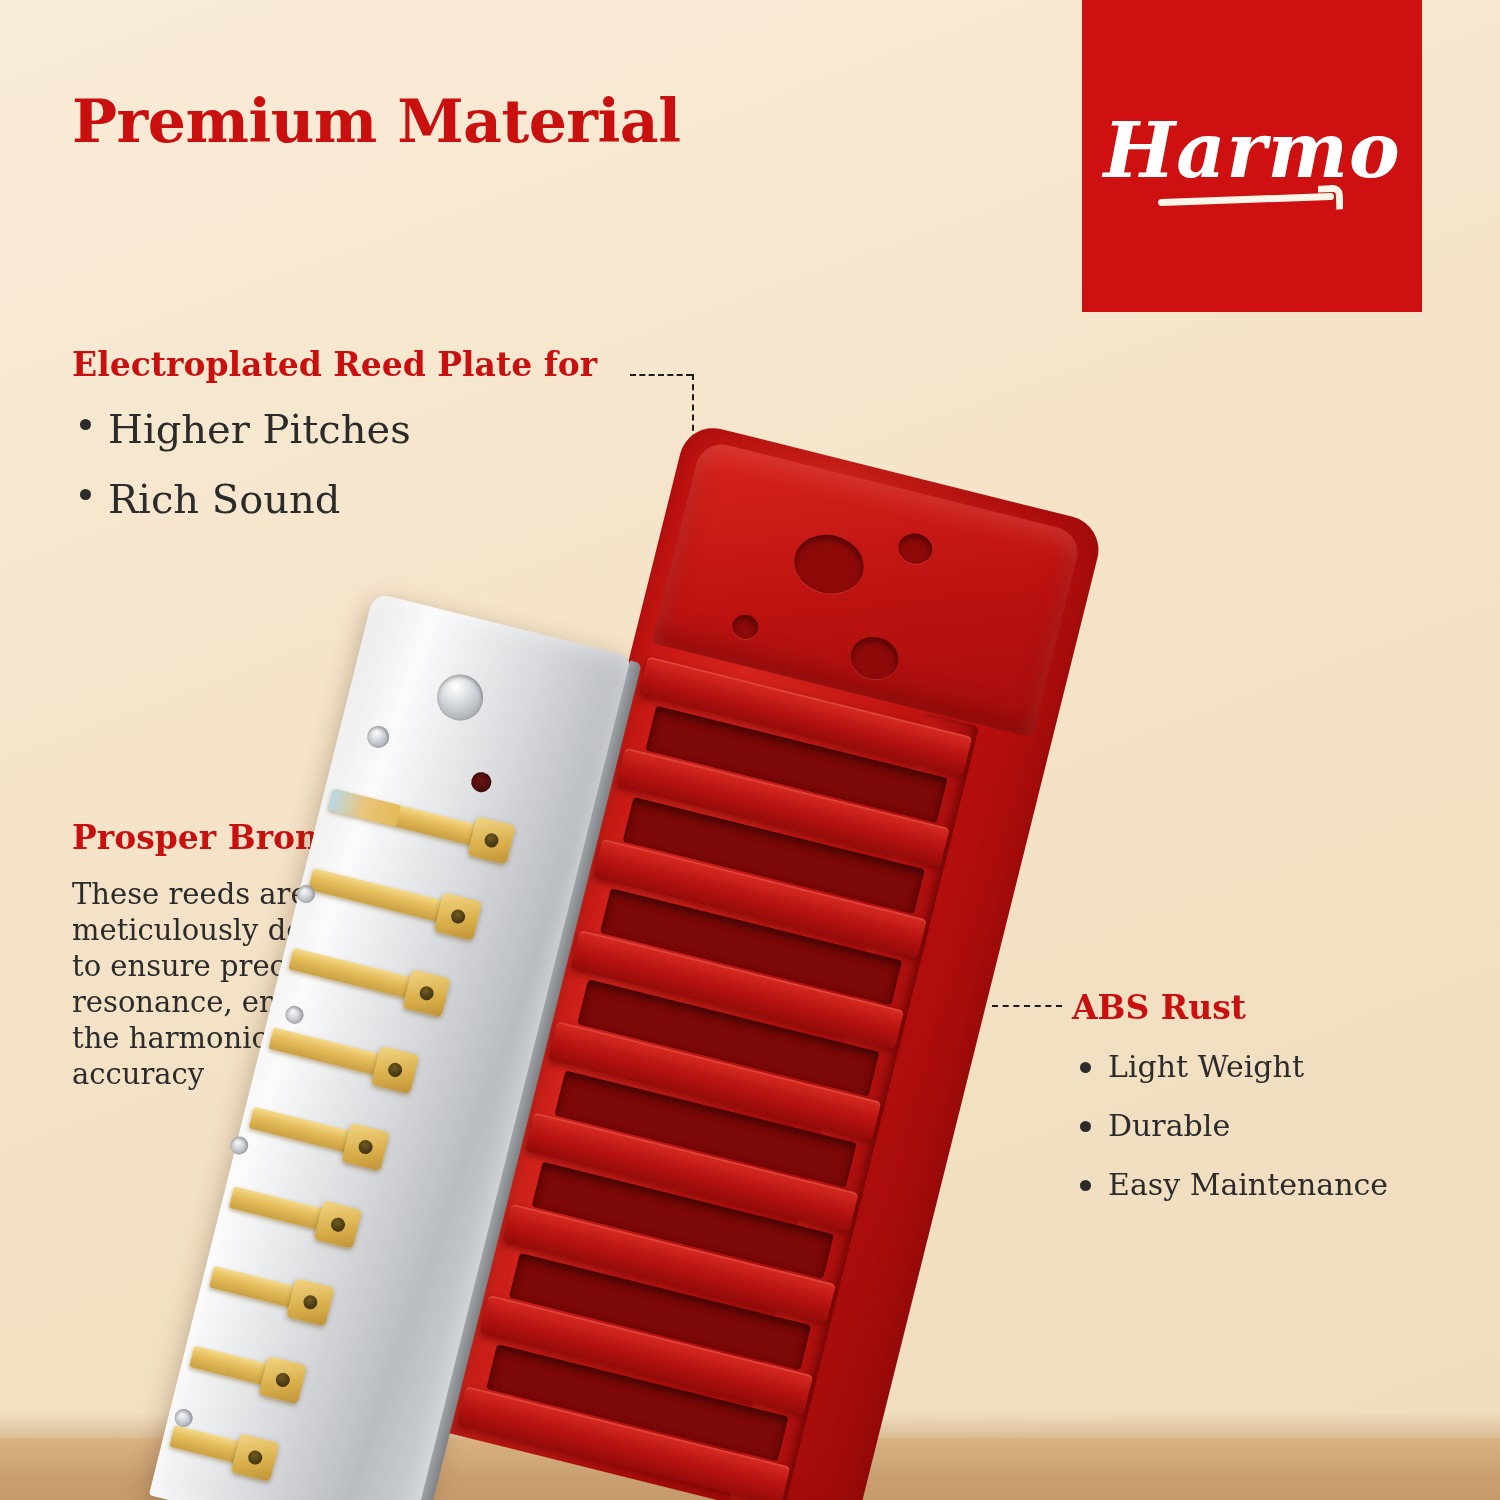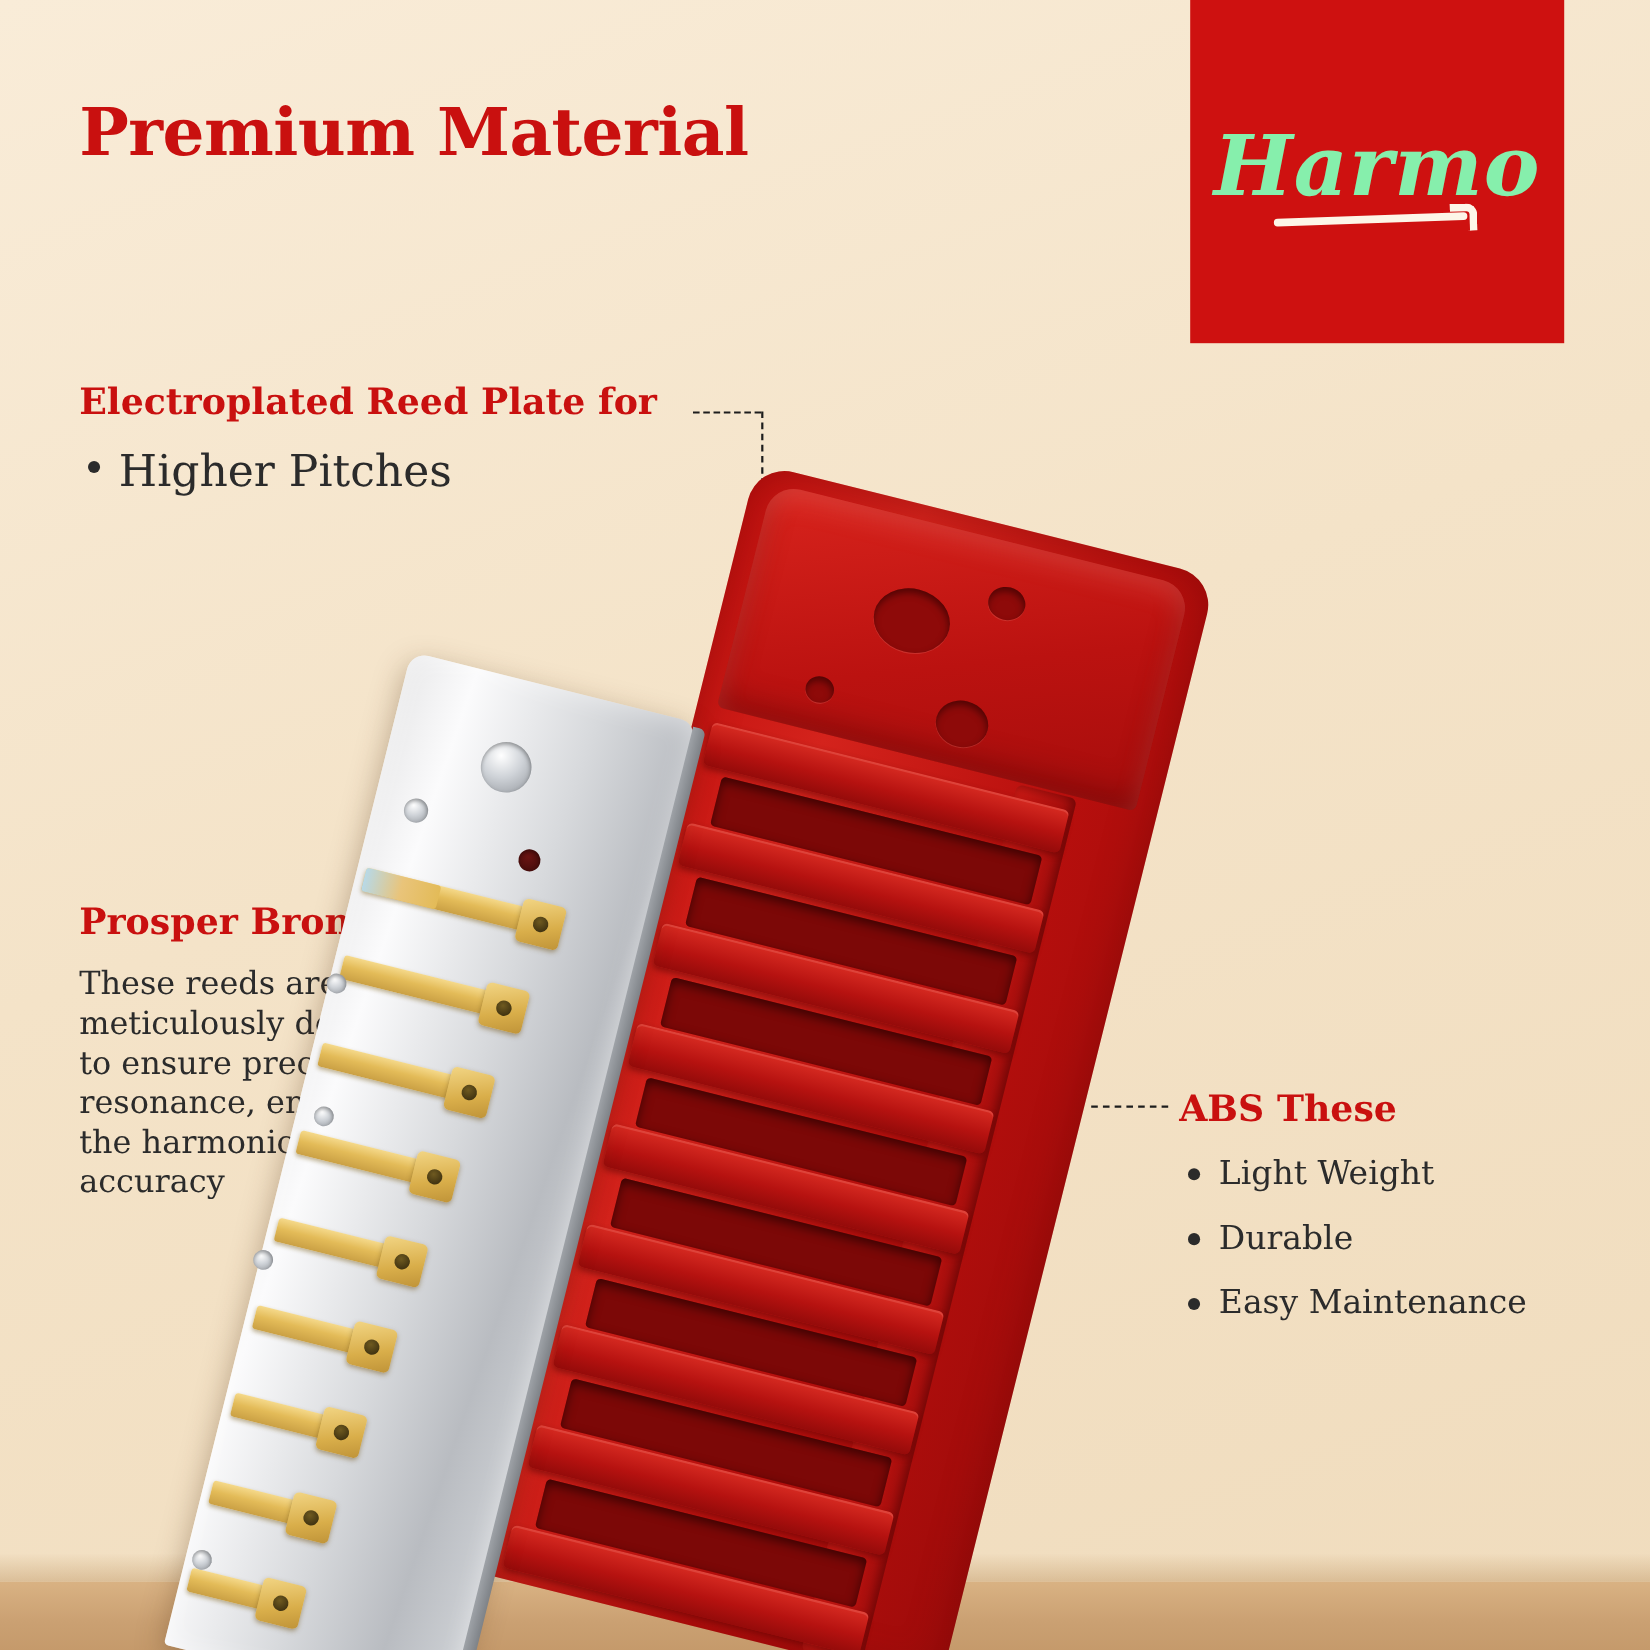--- a/index.html
+++ b/index.html
@@ -62,21 +62,21 @@
     background: #ce1110;
     display: flex;
     align-items: center;
     justify-content: center;
   }
   .logo-word {
     font-family: "DejaVu Serif", serif;
     font-style: italic;
     font-weight: bold;
     font-size: 76px;
-    color: #86efac;
+    color: #ffffff;
     letter-spacing: 1px;
     transform: translateY(-6px);
   }
   .logo-underline {
     position: absolute;
     left: 76px;
     top: 196px;
     width: 176px;
     height: 7px;
     background: #fdf6e8;
@@ -316,35 +316,36 @@
 
   <div class="logo-box">
     <span class="logo-word">Harmo</span>
     <span class="logo-underline"></span>
   </div>
 
   <div id="reedplate-callout">
     <div class="callout-title">Electroplated Reed Plate for</div>
     <ul class="bullet-list">
       <li>Higher Pitches</li>
+      <li>Rich Sound</li>
     </ul>
   </div>
 
   <div class="leader leader-h" style="left:630px; top:374px; width:62px;"></div>
   <div class="leader leader-v" style="left:692px; top:374px; height:300px;"></div>
 
   <div id="reed-callout">
     <div class="callout-title">Prosper Bronze Reed</div>
     <div class="callout-body">These reeds are meticulously designed to ensure precise resonance, enhancing the harmonica's pitch accuracy</div>
   </div>
 
   <div class="leader leader-h" style="left:496px; top:845px; width:186px;"></div>
 
   <div id="comb-callout">
-    <div class="callout-title">ABS These</div>
+    <div class="callout-title">ABS Rust</div>
     <ul class="bullet-list">
       <li>Light Weight</li>
       <li>Durable</li>
       <li>Easy Maintenance</li>
     </ul>
   </div>
 
   <div class="leader leader-h" style="left:992px; top:1005px; width:70px;"></div>
 
   <div id="product">

